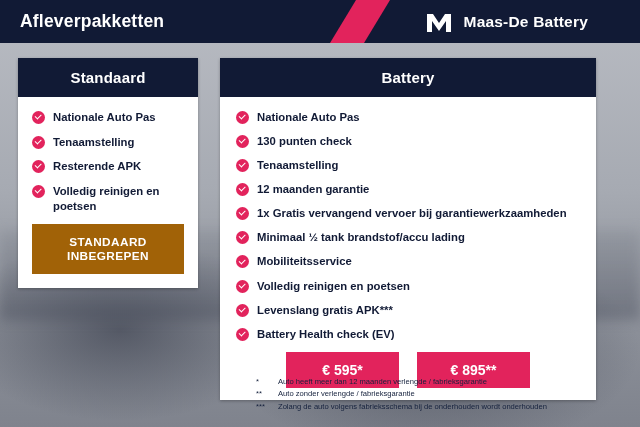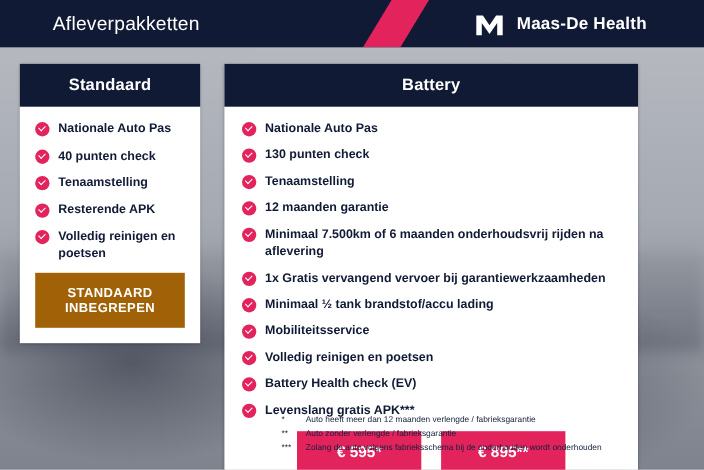--- a/index.html
+++ b/index.html
@@ -29,24 +29,24 @@
 
   
   .header {
     position: absolute; left: 0; top: 0; width: 640px; height: 43px;
     background: #111a35;
     display: flex; align-items: stretch;
   }
   .header-title {
     flex: 0 0 auto;
     display: flex; align-items: center;
-    padding-left: 48px;
+    padding-left: 20px;
     color: #ffffff;
     font-size: 17.5px;
-    font-weight: normal;
+    font-weight: bold;
     letter-spacing: 0.2px;
   }
   .header-accent {
     position: absolute; top: 0; left: 330px; width: 60px; height: 43px;
     background: #e2235c;
     clip-path: polygon(26px 0, 60px 0, 34px 43px, 0 43px);
   }
   .brand {
     position: absolute; right: 52px; top: 0; height: 43px;
     display: flex; align-items: center; gap: 11px;
@@ -62,21 +62,21 @@
   
   .cards {
     position: absolute; left: 18px; top: 58px;
     display: flex; gap: 22px;
     align-items: flex-start;
   }
   .card {
     background: #ffffff;
     box-shadow: 0 1px 3px rgba(0,0,0,0.28);
   }
-  .card.standaard { width: 164px; }
+  .card.standaard { width: 180px; }
   .card.approved  { width: 376px; }
 
   .card-head {
     background: #111a35;
     color: #ffffff;
     text-align: center;
     font-size: 15px;
     font-weight: bold;
     padding: 11px 0 11px;
     letter-spacing: 0.2px;
@@ -176,40 +176,36 @@
   <div class="bg-photo"></div>
   <div class="bg-blur-bar"></div>
 
   <div class="header">
     <div class="header-title">Afleverpakketten</div>
     <div class="header-accent"></div>
     <div class="brand">
       <svg class="brand-logo" viewBox="0 0 28 24">
         <polygon points="2,22 2,4 8,4 14,13 20,4 26,4 26,22 21,22 21,11 14,21 7,11 7,22" fill="#ffffff"></polygon>
       </svg>
-      <span class="brand-name">Maas-De Health</span>
+      <span class="brand-name">Maas-De Battery</span>
     </div>
   </div>
 
   <div class="cards">
 
     <div class="card standaard">
       <div class="card-head">Standaard</div>
       <div class="card-body">
         <ul class="features">
           <li>
             <span class="check"></span>
             <span>Nationale Auto Pas</span>
           </li>
           <li>
             <span class="check"></span>
-            <span>40 punten check</span>
-          </li>
-          <li>
-            <span class="check"></span>
             <span>Tenaamstelling</span>
           </li>
           <li>
             <span class="check"></span>
             <span>Resterende APK</span>
           </li>
           <li>
             <span class="check"></span>
             <span>Volledig reinigen en poetsen</span>
           </li>
@@ -233,45 +229,41 @@
           <li>
             <span class="check"></span>
             <span>Tenaamstelling</span>
           </li>
           <li>
             <span class="check"></span>
             <span>12 maanden garantie</span>
           </li>
           <li>
             <span class="check"></span>
-            <span>Minimaal 7.500km of 6 maanden onderhoudsvrij rijden na aflevering</span>
-          </li>
-          <li>
-            <span class="check"></span>
             <span>1x Gratis vervangend vervoer bij garantiewerkzaamheden</span>
           </li>
           <li>
             <span class="check"></span>
             <span>Minimaal ½ tank brandstof/accu lading</span>
           </li>
           <li>
             <span class="check"></span>
             <span>Mobiliteitsservice</span>
           </li>
           <li>
             <span class="check"></span>
             <span>Volledig reinigen en poetsen</span>
           </li>
           <li>
             <span class="check"></span>
+            <span>Levenslang gratis APK***</span>
+          </li>
+          <li>
+            <span class="check"></span>
             <span>Battery Health check (EV)</span>
-          </li>
-          <li>
-            <span class="check"></span>
-            <span>Levenslang gratis APK***</span>
           </li>
         </ul>
         <div class="price-row">
           <button class="price-btn">€ 595*</button>
           <button class="price-btn">€ 895**</button>
         </div>
       </div>
     </div>
   </div>
 

